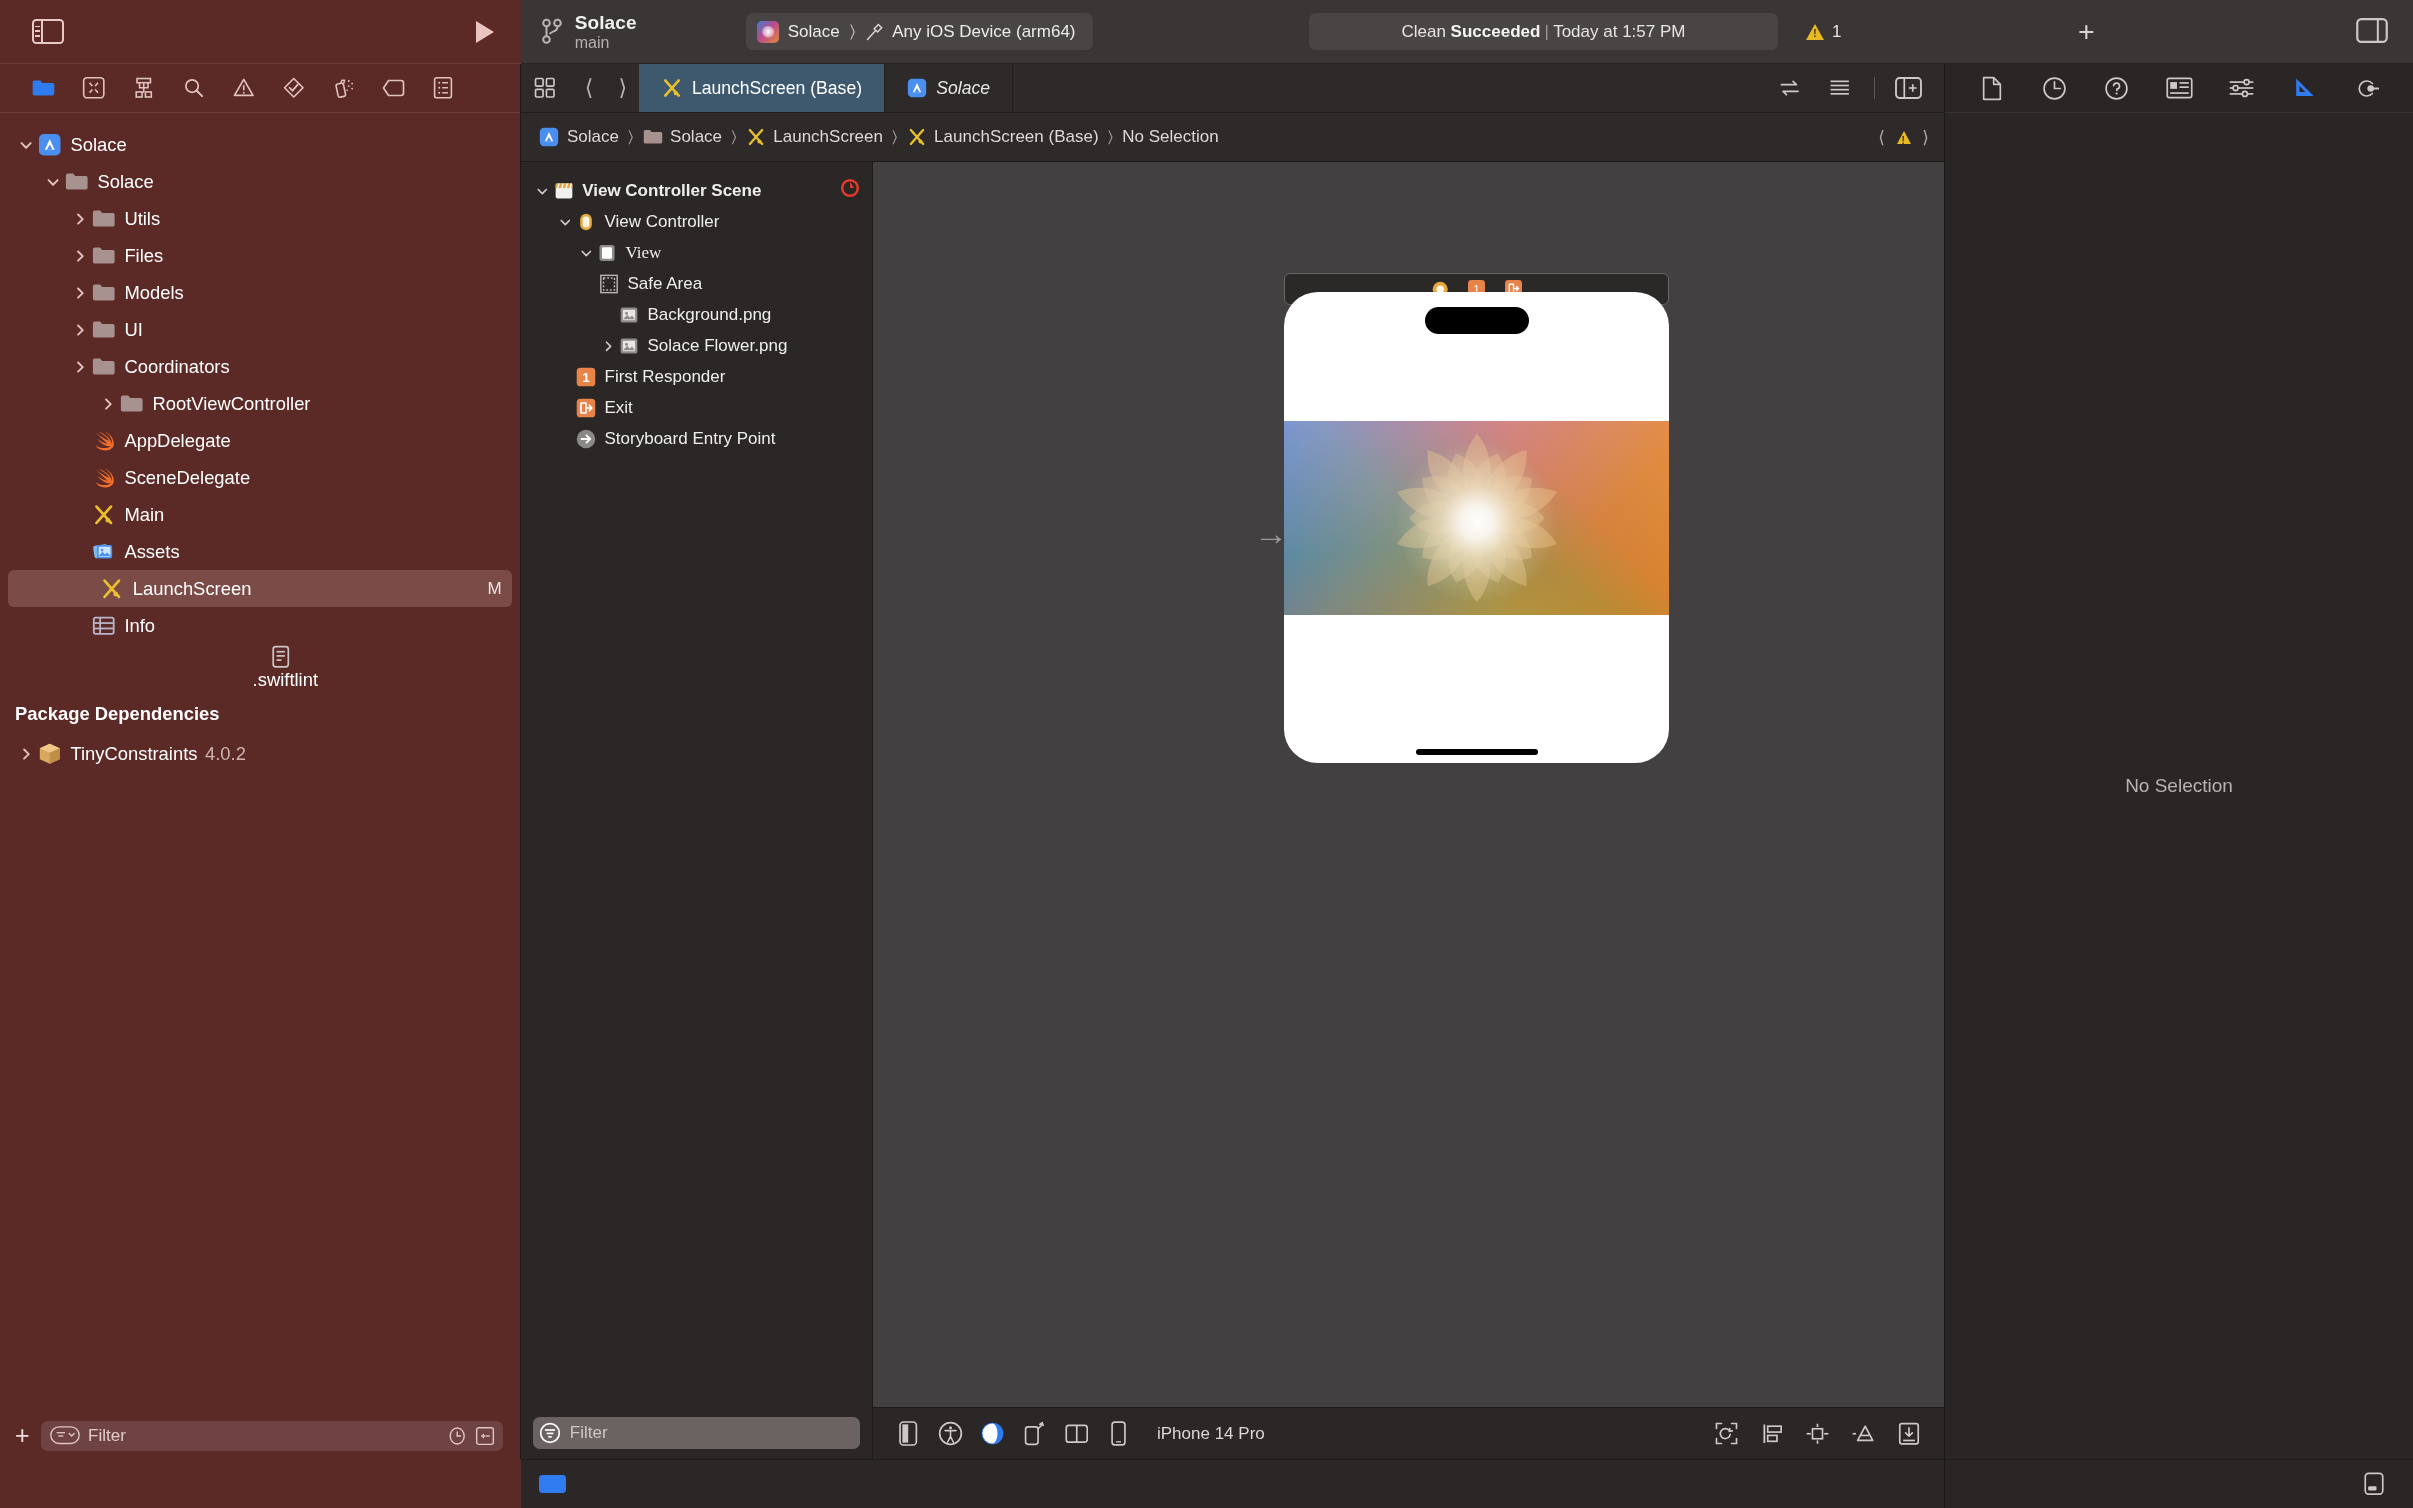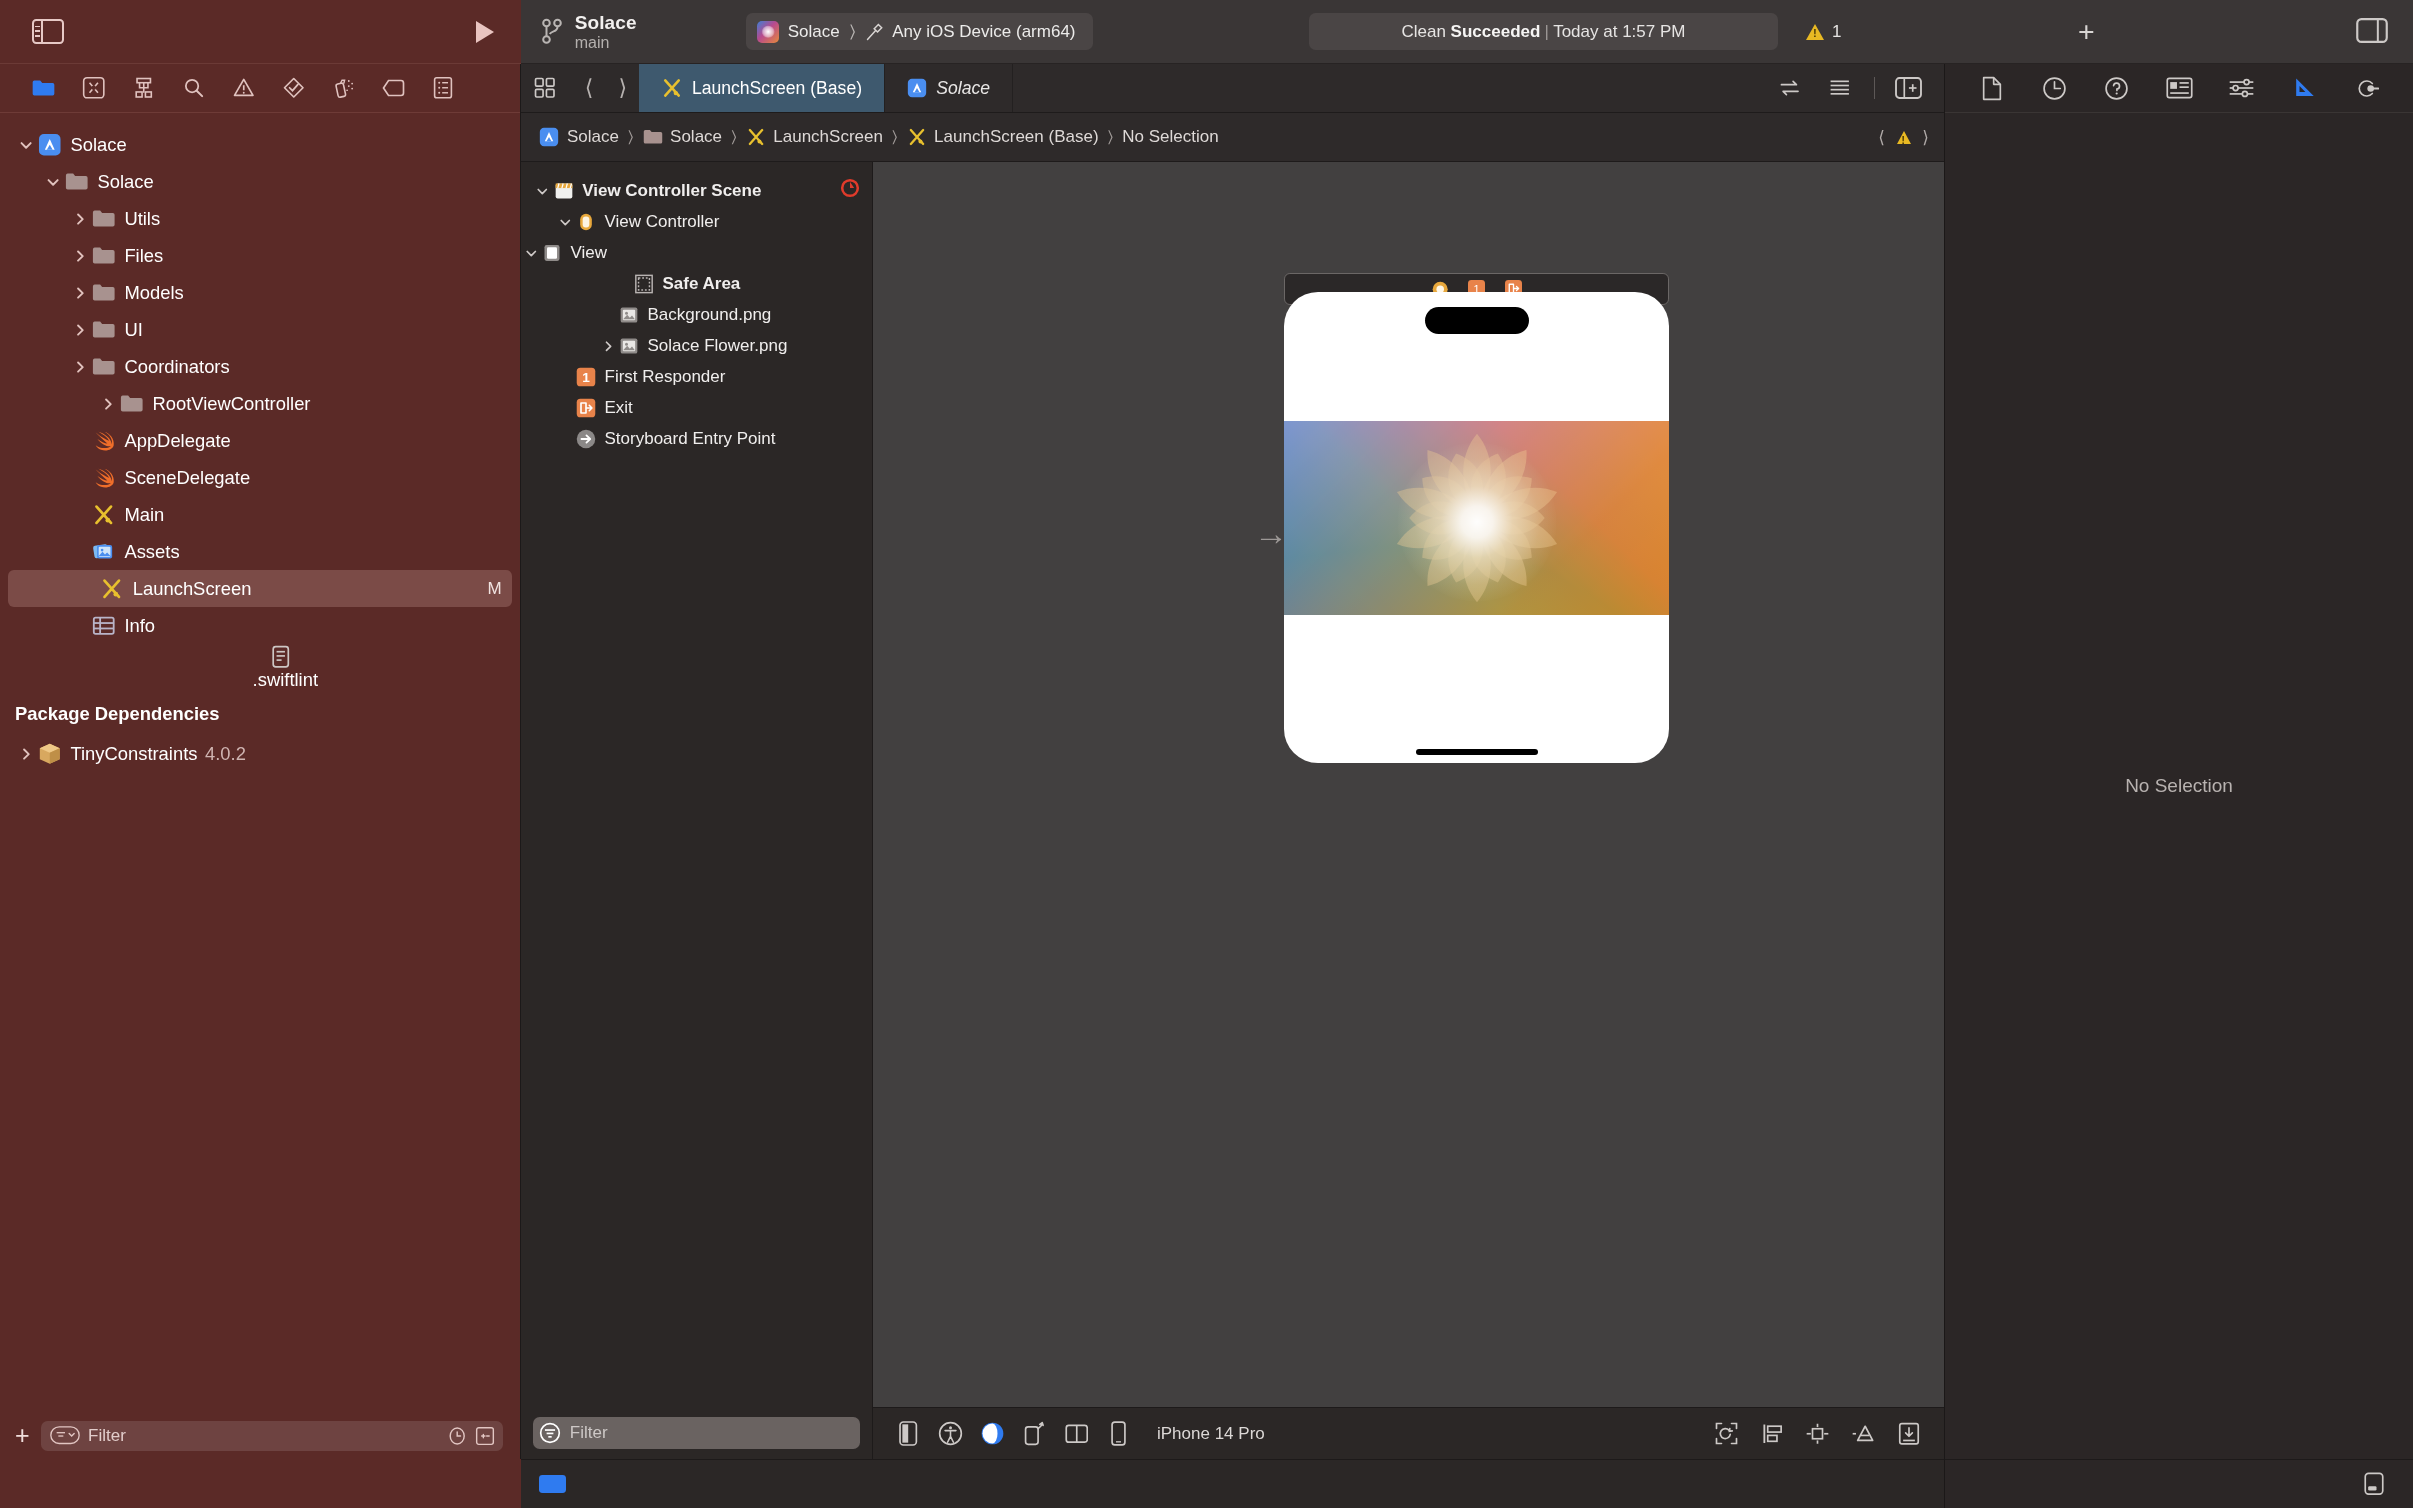--- a/index.html
+++ b/index.html
@@ -652,35 +652,35 @@
                   </svg>
                 </span>
                 <span class="ic">
                   <svg viewBox="0 0 24 24" width="20" height="20">
                     <rect x="5" y="2" width="14" height="20" rx="7" fill="#e8a83c"></rect>
                     <rect x="8" y="5.5" width="8" height="13" rx="3.6" fill="#fdf4e3"></rect>
                   </svg>
                 </span>
                 <span>View Controller</span>
               </div>
-              <div class="orow" style="">
+              <div class="orow" style="padding-left: 55px; font-family: Liberation Serif, serif;">
                 <span class="twisty">
                   <svg viewBox="0 0 14 14" width="12.6" height="12.6">
                     <path d="M2.5 5 L7 9.6 L11.5 5" fill="none" stroke="#cfcac8" stroke-width="1.9" stroke-linecap="round" stroke-linejoin="round"></path>
                   </svg>
                 </span>
                 <span class="ic">
                   <svg viewBox="0 0 24 24" width="20" height="20">
                     <rect x="3" y="2.5" width="18" height="19" rx="2.5" fill="#8f8b89"></rect>
                     <rect x="6" y="5" width="12" height="14" rx="1.6" fill="#ffffff"></rect>
                   </svg>
                 </span>
                 <span>View</span>
               </div>
-              <div class="orow" style="padding-left: 92px; font-weight: bold;">
+              <div class="orow" style="padding-left: 57px;">
                 <span class="twisty"></span>
                 <span class="ic">
                   <svg viewBox="0 0 22 22" width="20" height="20">
                     <rect x="2" y="1.5" width="18" height="19" fill="none" stroke="#b8b3b1" stroke-width="1.6"></rect>
                     <rect x="5" y="4.5" width="12" height="13" fill="none" stroke="#b8b3b1" stroke-width="1.6" stroke-dasharray="2 2"></rect>
                   </svg>
                 </span>
                 <span>Safe Area</span>
               </div>
               <div class="orow" style="padding-left: 77px;">

